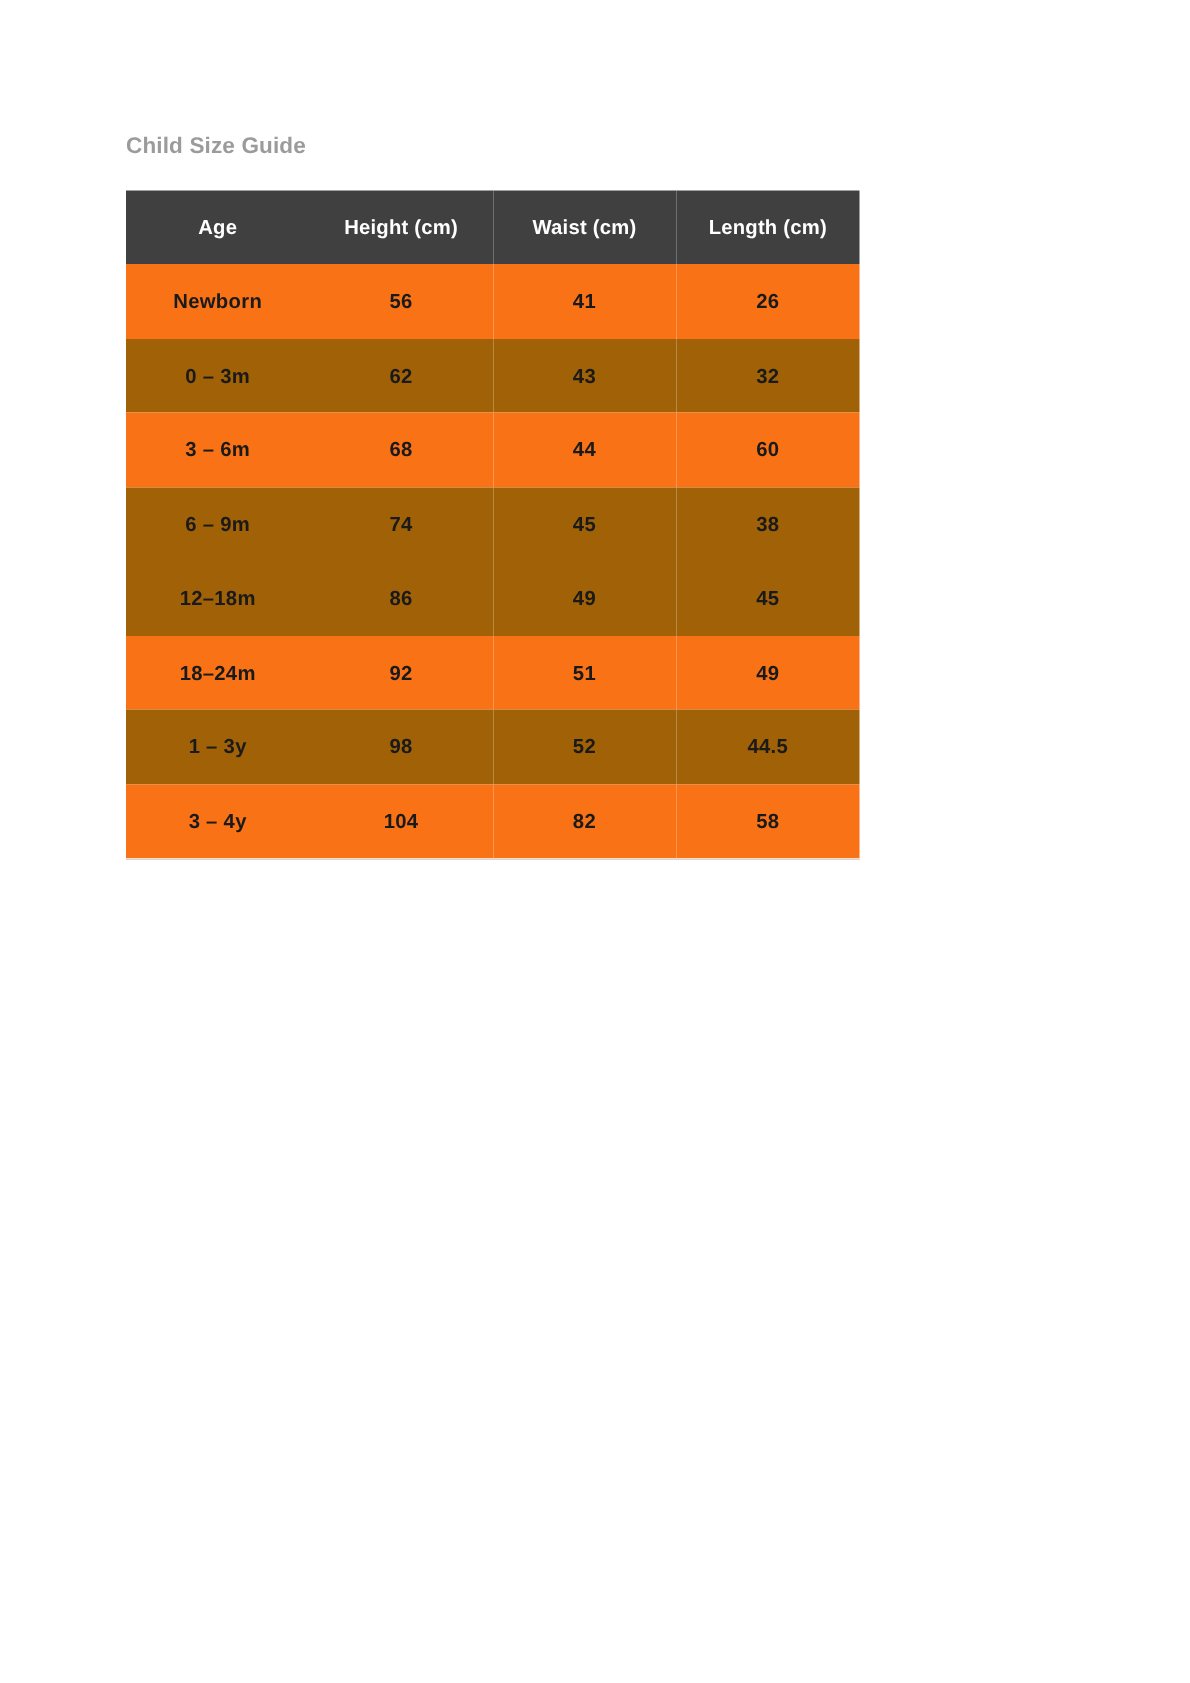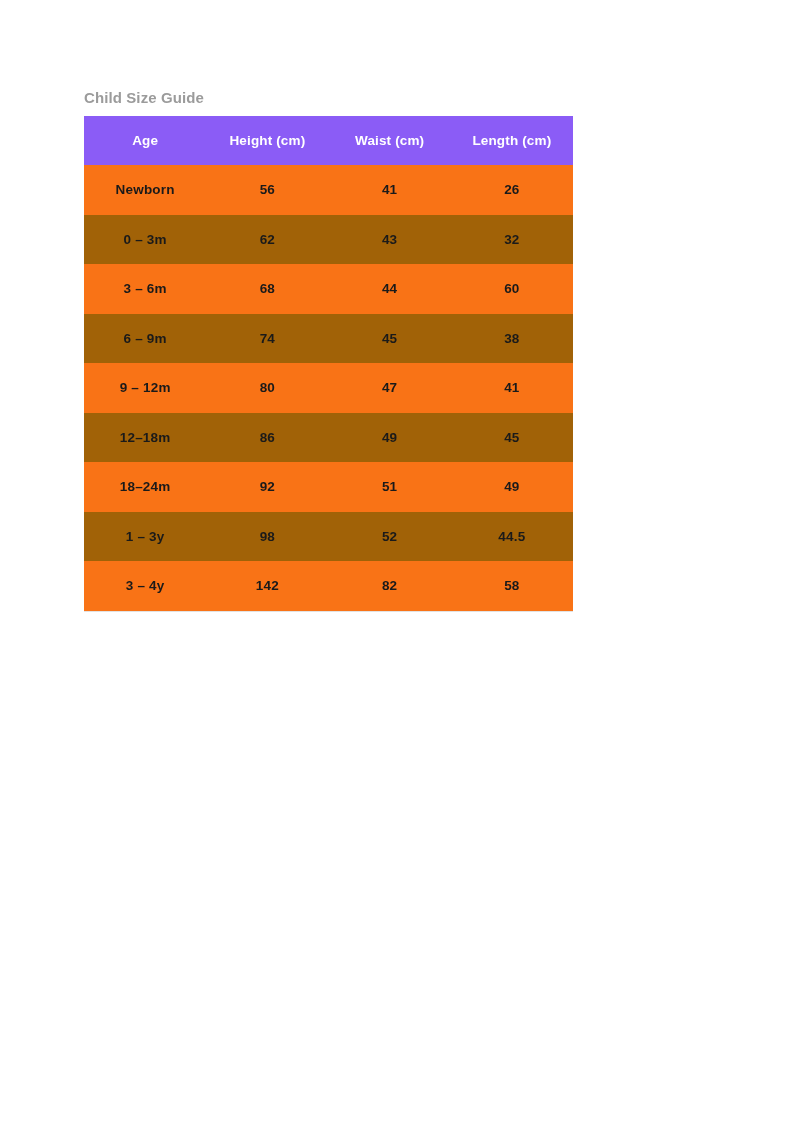--- a/index.html
+++ b/index.html
@@ -27,37 +27,37 @@
     left: 84px;
     top: 88px;
     width: 489px;
   }
 
   .guide-title {
     font-size: 15px;
     font-weight: 600;
     letter-spacing: 0.1px;
     color: #9b9b9b;
-    margin: 0 0 8px 0;
+    margin: 0 0 19px 0;
     line-height: 20px;
   }
 
   table.size-table {
     width: 489px;
     border-collapse: collapse;
     table-layout: fixed;
     border-spacing: 0;
   }
 
   table.size-table col {
     width: 122.25px;
   }
 
   thead tr.header-row {
-    background: #8b5cf6;
+    background: #404040;
     margin-left: 17px;
   }
 
   thead th {
     height: 49px;
     padding: 0;
     color: #ffffff;
     font-size: 13.5px;
     font-weight: 700;
     text-align: center;
@@ -137,26 +137,20 @@
           <td>60</td>
         </tr>
 
         <tr class="row-striped">
           <td>6 – 9m</td>
           <td>74</td>
           <td>45</td>
           <td>38</td>
         </tr>
 
-        <tr class="row-plain">
-          <td>9 – 12m</td>
-          <td>80</td>
-          <td>47</td>
-          <td>41</td>
-        </tr>
 
         <tr class="row-striped">
           <td>12–18m</td>
           <td>86</td>
           <td>49</td>
           <td>45</td>
         </tr>
 
         <tr class="row-plain">
           <td>18–24m</td>
@@ -167,21 +161,21 @@
 
         <tr class="row-striped">
           <td>1 – 3y</td>
           <td>98</td>
           <td>52</td>
           <td>44.5</td>
         </tr>
 
         <tr class="row-plain row-last">
           <td>3 – 4y</td>
-          <td>142</td>
+          <td>104</td>
           <td>82</td>
           <td>58</td>
         </tr>
 
       </tbody>
     </table>
 
   </section>
 
 </div>

